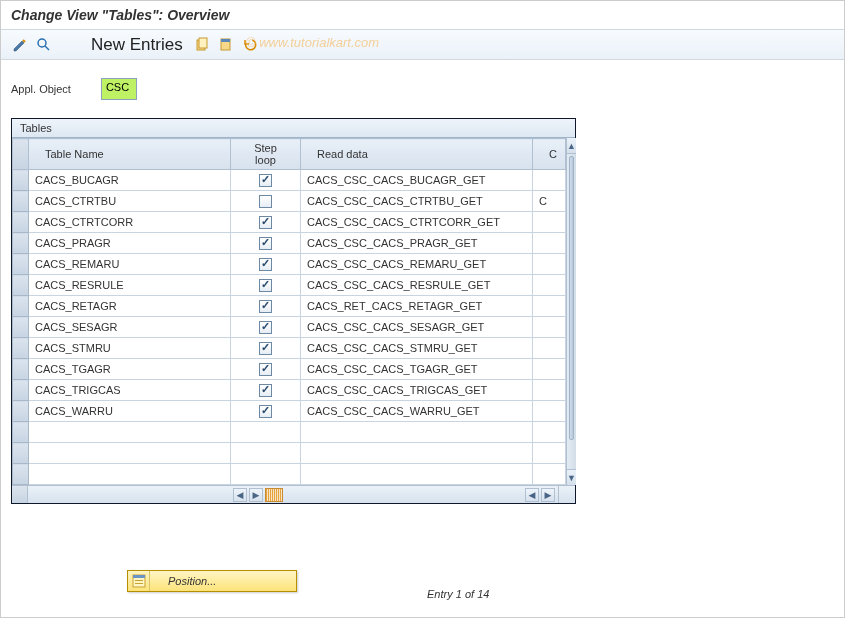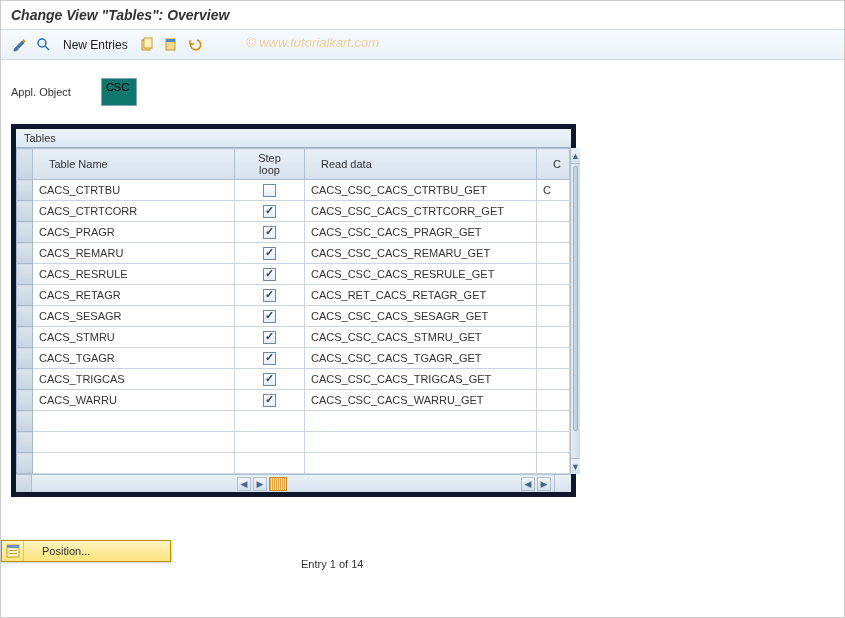--- a/index.html
+++ b/index.html
@@ -31,50 +31,51 @@
     align-items: center;
     gap: 6px;
     height: 30px;
   }
   .toolbar .tbtn {
     width: 18px; height: 18px;
     display: inline-flex; align-items:center; justify-content:center;
     cursor: pointer;
   }
   .toolbar .newentries {
-    font-size: 12px; color: #222; cursor: pointer;
+    font-size: 17px; color: #222; cursor: pointer;
     padding: 2px 4px;
+    margin-left: 28px;
   }
   .watermark {
     position: absolute;
     left: 245px; top: 34px;
     color: #f4c27a;
     opacity: 0.75;
     font-size: 13px;
     font-style: italic;
     pointer-events: none;
     z-index: 50;
   }
   .form-row {
     padding: 18px 10px 10px 10px;
     display:flex; align-items:center; gap: 30px;
   }
   .form-row .lbl { color:#333;text-align:center; }
   .form-row .fld {
     border: 1px solid #8aa3bb;
-    background:#0f766e;
-    height: 28px; line-height:16px;
+    background:#bef264;
+    height: 22px; line-height:16px;
     padding: 0 4px;
     min-width: 36px;
     font-size:11px;
   }
   .grid-wrap {
     margin: 8px 10px 0 10px;
     width: 565px;
-    border: 5px solid #0f172a;
+    border: 1px solid #0f172a;
     position: relative;
   }
   .grid-title {
     background: linear-gradient(#eef4fa,#dde8f3);
     border-bottom: 1px solid #9fb4c8;
     padding: 3px 8px;
     color:#333;
   }
   .grid-scroll {
     display:flex;
@@ -164,23 +165,25 @@
     background:linear-gradient(#eef4fa,#d7e2ee);border:1px solid #b0c0d0;
   }
   .hmarker{
     width:18px;height:14px;
     background:repeating-linear-gradient(90deg,#e6a33a,#e6a33a 1px,#f7e4c8 1px,#f7e4c8 2px);
     border:1px solid #c88b2f;
   }
   .footer {
     position:absolute;
     left: 0; right:0;
-    top: 530px;
+    top: 560px;
     display:flex; align-items:center;
+    padding-left: 126px;
     gap: 130px;
+    font-style: italic;
   }
   .pos-btn {
     display:flex; align-items:center;
     border: 1px solid #b68f00;
     background: linear-gradient(#fff5c4,#fce37a);
     height: 22px;
     width: 170px;
     cursor:pointer;
     box-shadow: 1px 1px 2px rgba(0,0,0,0.2);
   }
@@ -247,20 +250,27 @@
           <th class="col-sel"></th>
           <th class="col-name">Table Name</th>
           <th class="col-step">Step loop</th>
           <th class="col-read">Read data</th>
           <th class="col-c">C</th>
         </tr>
       </thead>
       <tbody id="grid-body">
           <tr>
             <td class="sel"></td>
+            <td>CACS_BUCAGR</td>
+            <td class="step"><span class="cb checked"></span></td>
+            <td>CACS_CSC_CACS_BUCAGR_GET</td>
+            <td></td>
+          </tr>
+          <tr>
+            <td class="sel"></td>
             <td>CACS_CTRTBU</td>
             <td class="step"><span class="cb"></span></td>
             <td>CACS_CSC_CACS_CTRTBU_GET</td>
             <td>C</td>
           </tr>
           <tr>
             <td class="sel"></td>
             <td>CACS_CTRTCORR</td>
             <td class="step"><span class="cb checked"></span></td>
             <td>CACS_CSC_CACS_CTRTCORR_GET</td>

